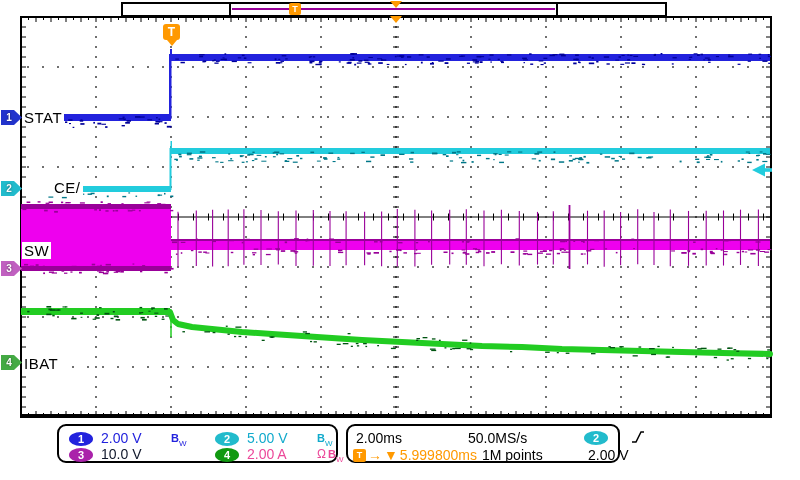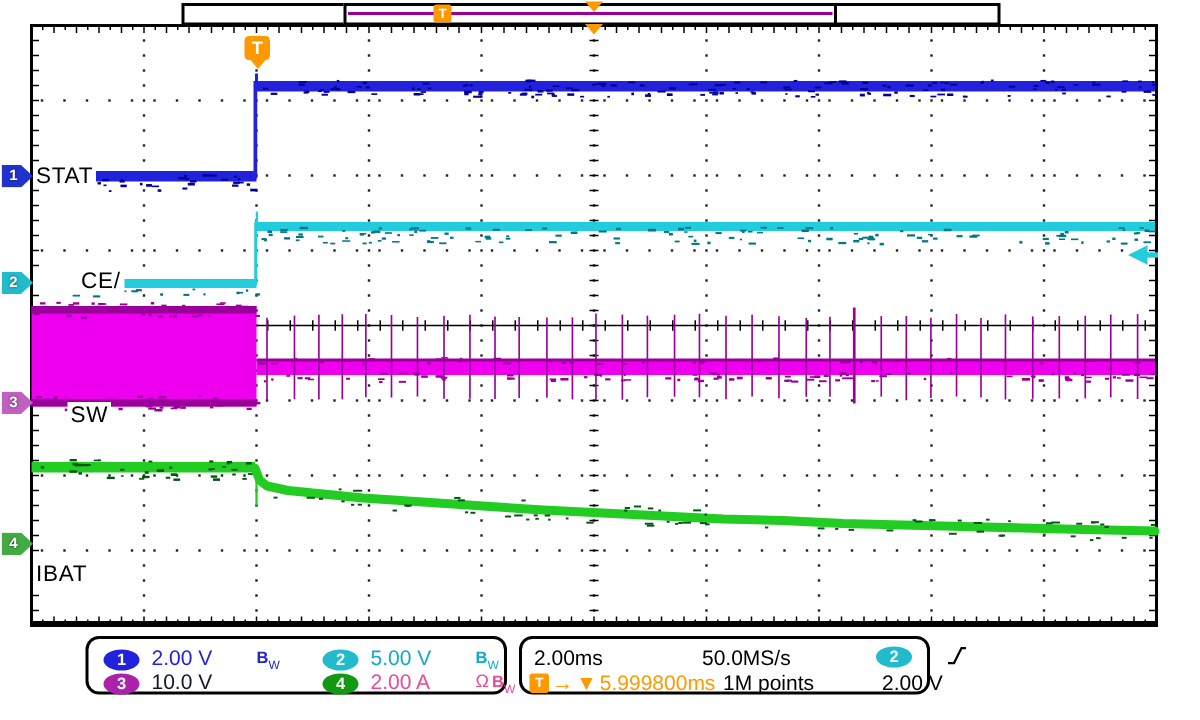--- a/index.html
+++ b/index.html
@@ -27,22 +27,22 @@
   #cb1{top:110px;background:#2233cc;}
   #cb2{top:181px;background:#22bbcc;}
   #cb3{top:261px;background:#c060c0;}
   #cb4{top:355px;background:#44aa44;}
 
   
   .chlabel{position:absolute;left:22px;background:#fff;color:#000;font-size:15px;
     line-height:17px;padding:0 2px;z-index:3;letter-spacing:.5px;}
   #cl1{top:109px;}
   #cl2{top:179px;padding-left:32px;}
-  #cl3{top:268px;margin-left:23px;}
-  #cl4{top:374px;text-align:center;}
+  #cl3{top:242px;}
+  #cl4{top:355px;text-align:center;}
 
   #wave{position:absolute;left:0;top:0;z-index:2;pointer-events:none;}
 
   
   .robox{position:absolute;top:424px;height:39px;border:2px solid #000;border-radius:9px;
     background:#fff;box-sizing:border-box;z-index:3;font-size:14px;}
   #readout-ch{left:57px;width:281px;padding:3px 0 0 10px;}
   .rrow{display:grid;grid-template-columns:32px 70px 44px 32px 70px auto;align-items:center;height:16px;}
   .cbadge{width:24px;height:14px;border-radius:50%;color:#fff;font-size:11px;font-weight:bold;
     line-height:14px;text-align:center;display:inline-block;}

